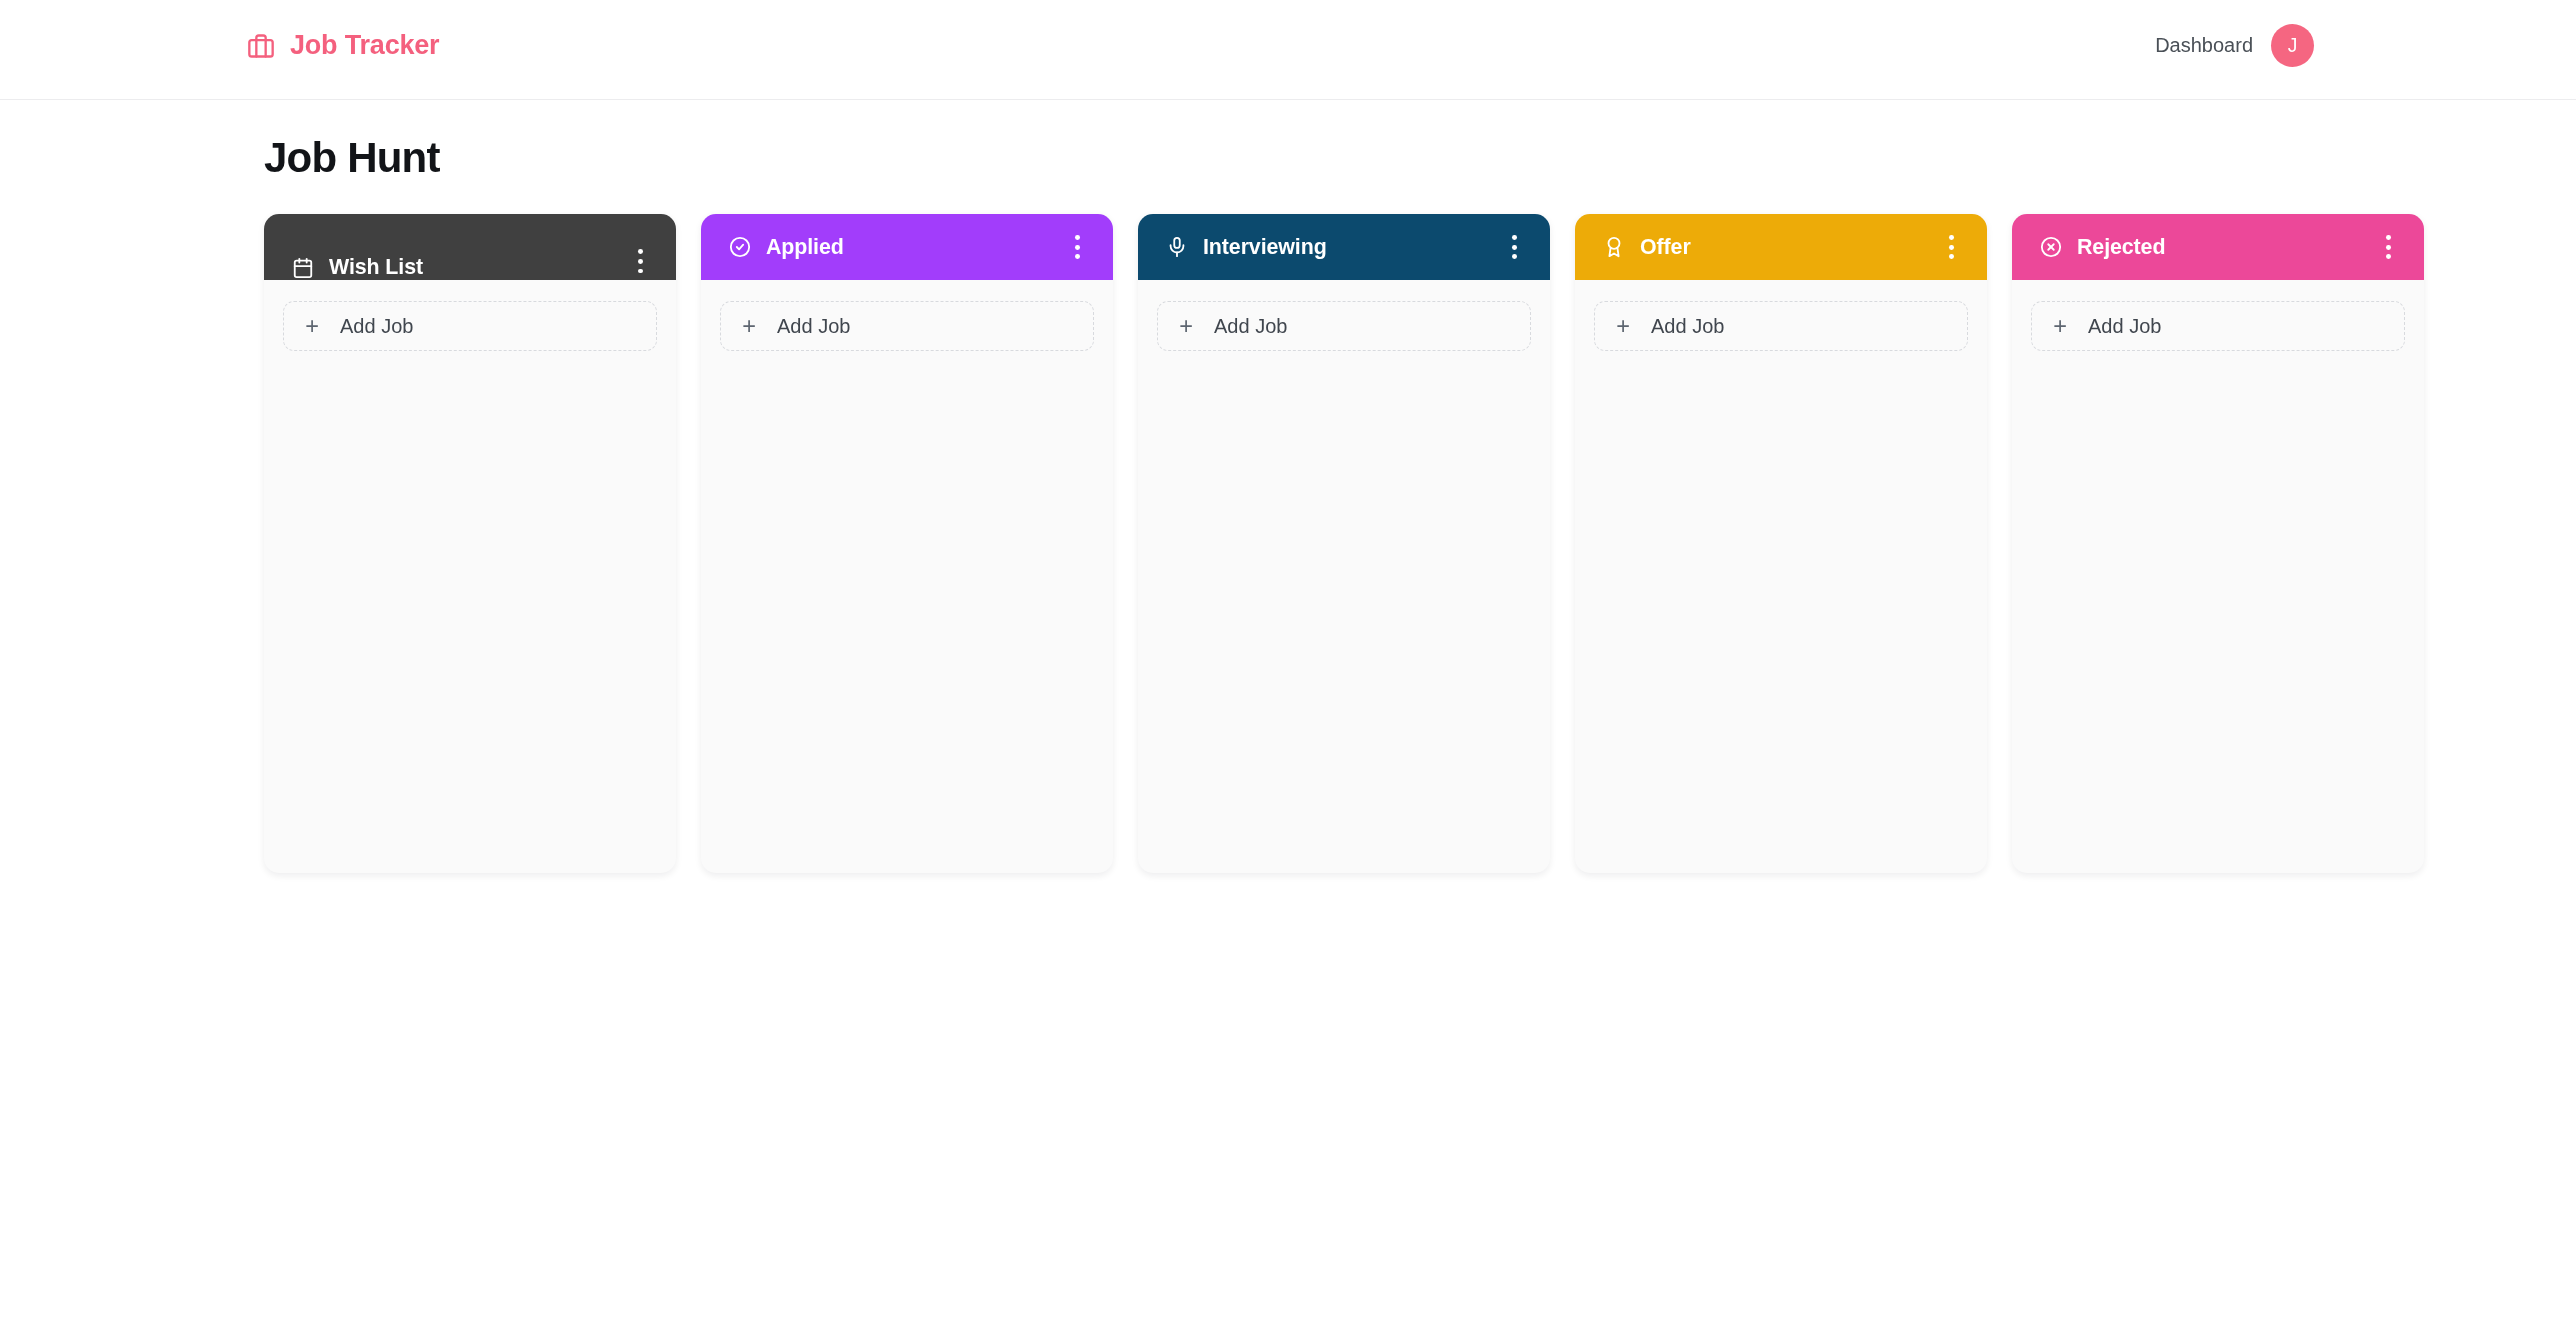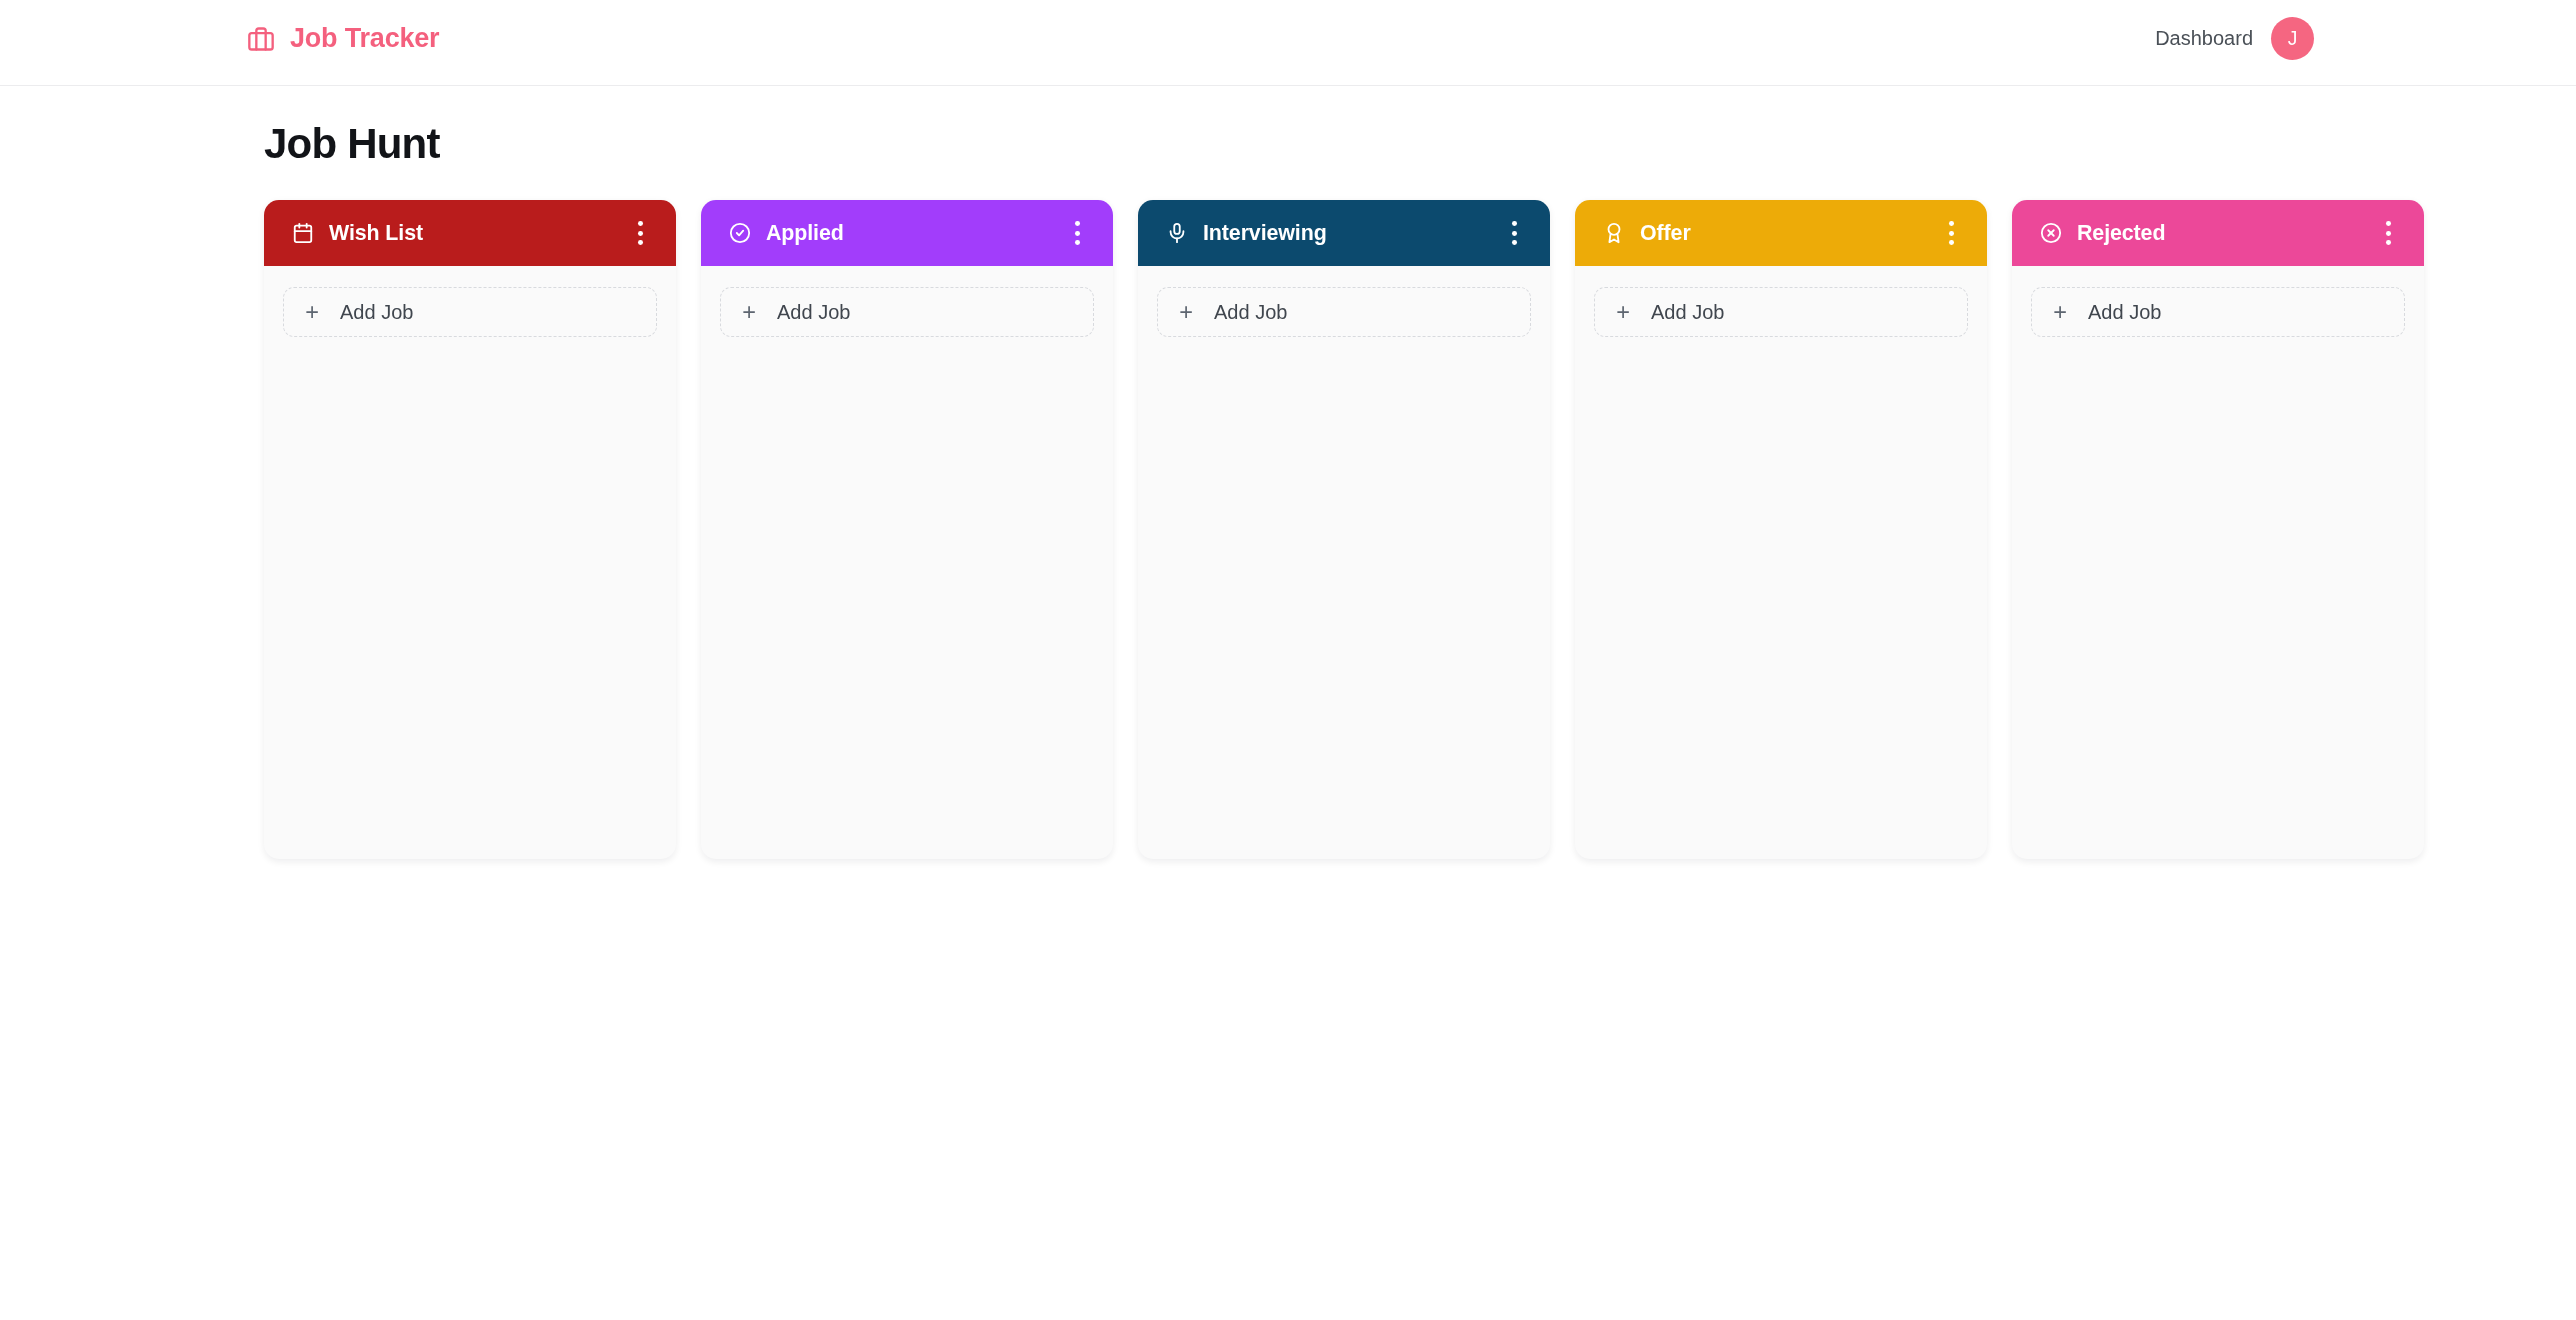--- a/index.html
+++ b/index.html
@@ -7,21 +7,21 @@
   html, body {
     width: 2576px;
     height: 1320px;
     background: #ffffff;
     font-family: "Liberation Sans", sans-serif;
     overflow: hidden;
   }
 
   
   .topbar {
-    height: 86px;
+    height: 100px;
     width: 100%;
     background: #ffffff;
     border-bottom: 1.4px solid #ececee;
     display: flex;
     align-items: center;
     justify-content: space-between;
     padding: 0 262px 8px 247px;
   }
 
   .brand {
@@ -192,21 +192,21 @@
     <div class="avatar">J</div>
   </div>
 </div>
 
 <div class="page-head">
   <h1 class="page-title">Job Hunt</h1>
 </div>
 
 <div class="board" id="board">
   <div class="column">
-    <div class="col-header" style="background: #b91c1c;">
+    <div class="col-header" style="background: #404040; align-items: flex-end;">
       <div class="col-header-left">
         <span class="col-icon"><svg width="22" height="22" viewBox="0 0 24 24" fill="none" stroke="#ffffff" stroke-width="2" stroke-linecap="round" stroke-linejoin="round">
               <rect x="3" y="4" width="18" height="18" rx="2" ry="2"></rect>
               <line x1="16" y1="2" x2="16" y2="6"></line>
               <line x1="8" y1="2" x2="8" y2="6"></line>
               <line x1="3" y1="10" x2="21" y2="10"></line>
             </svg></span>
         <span class="col-title">Wish List</span>
       </div>
       <div class="kebab">

